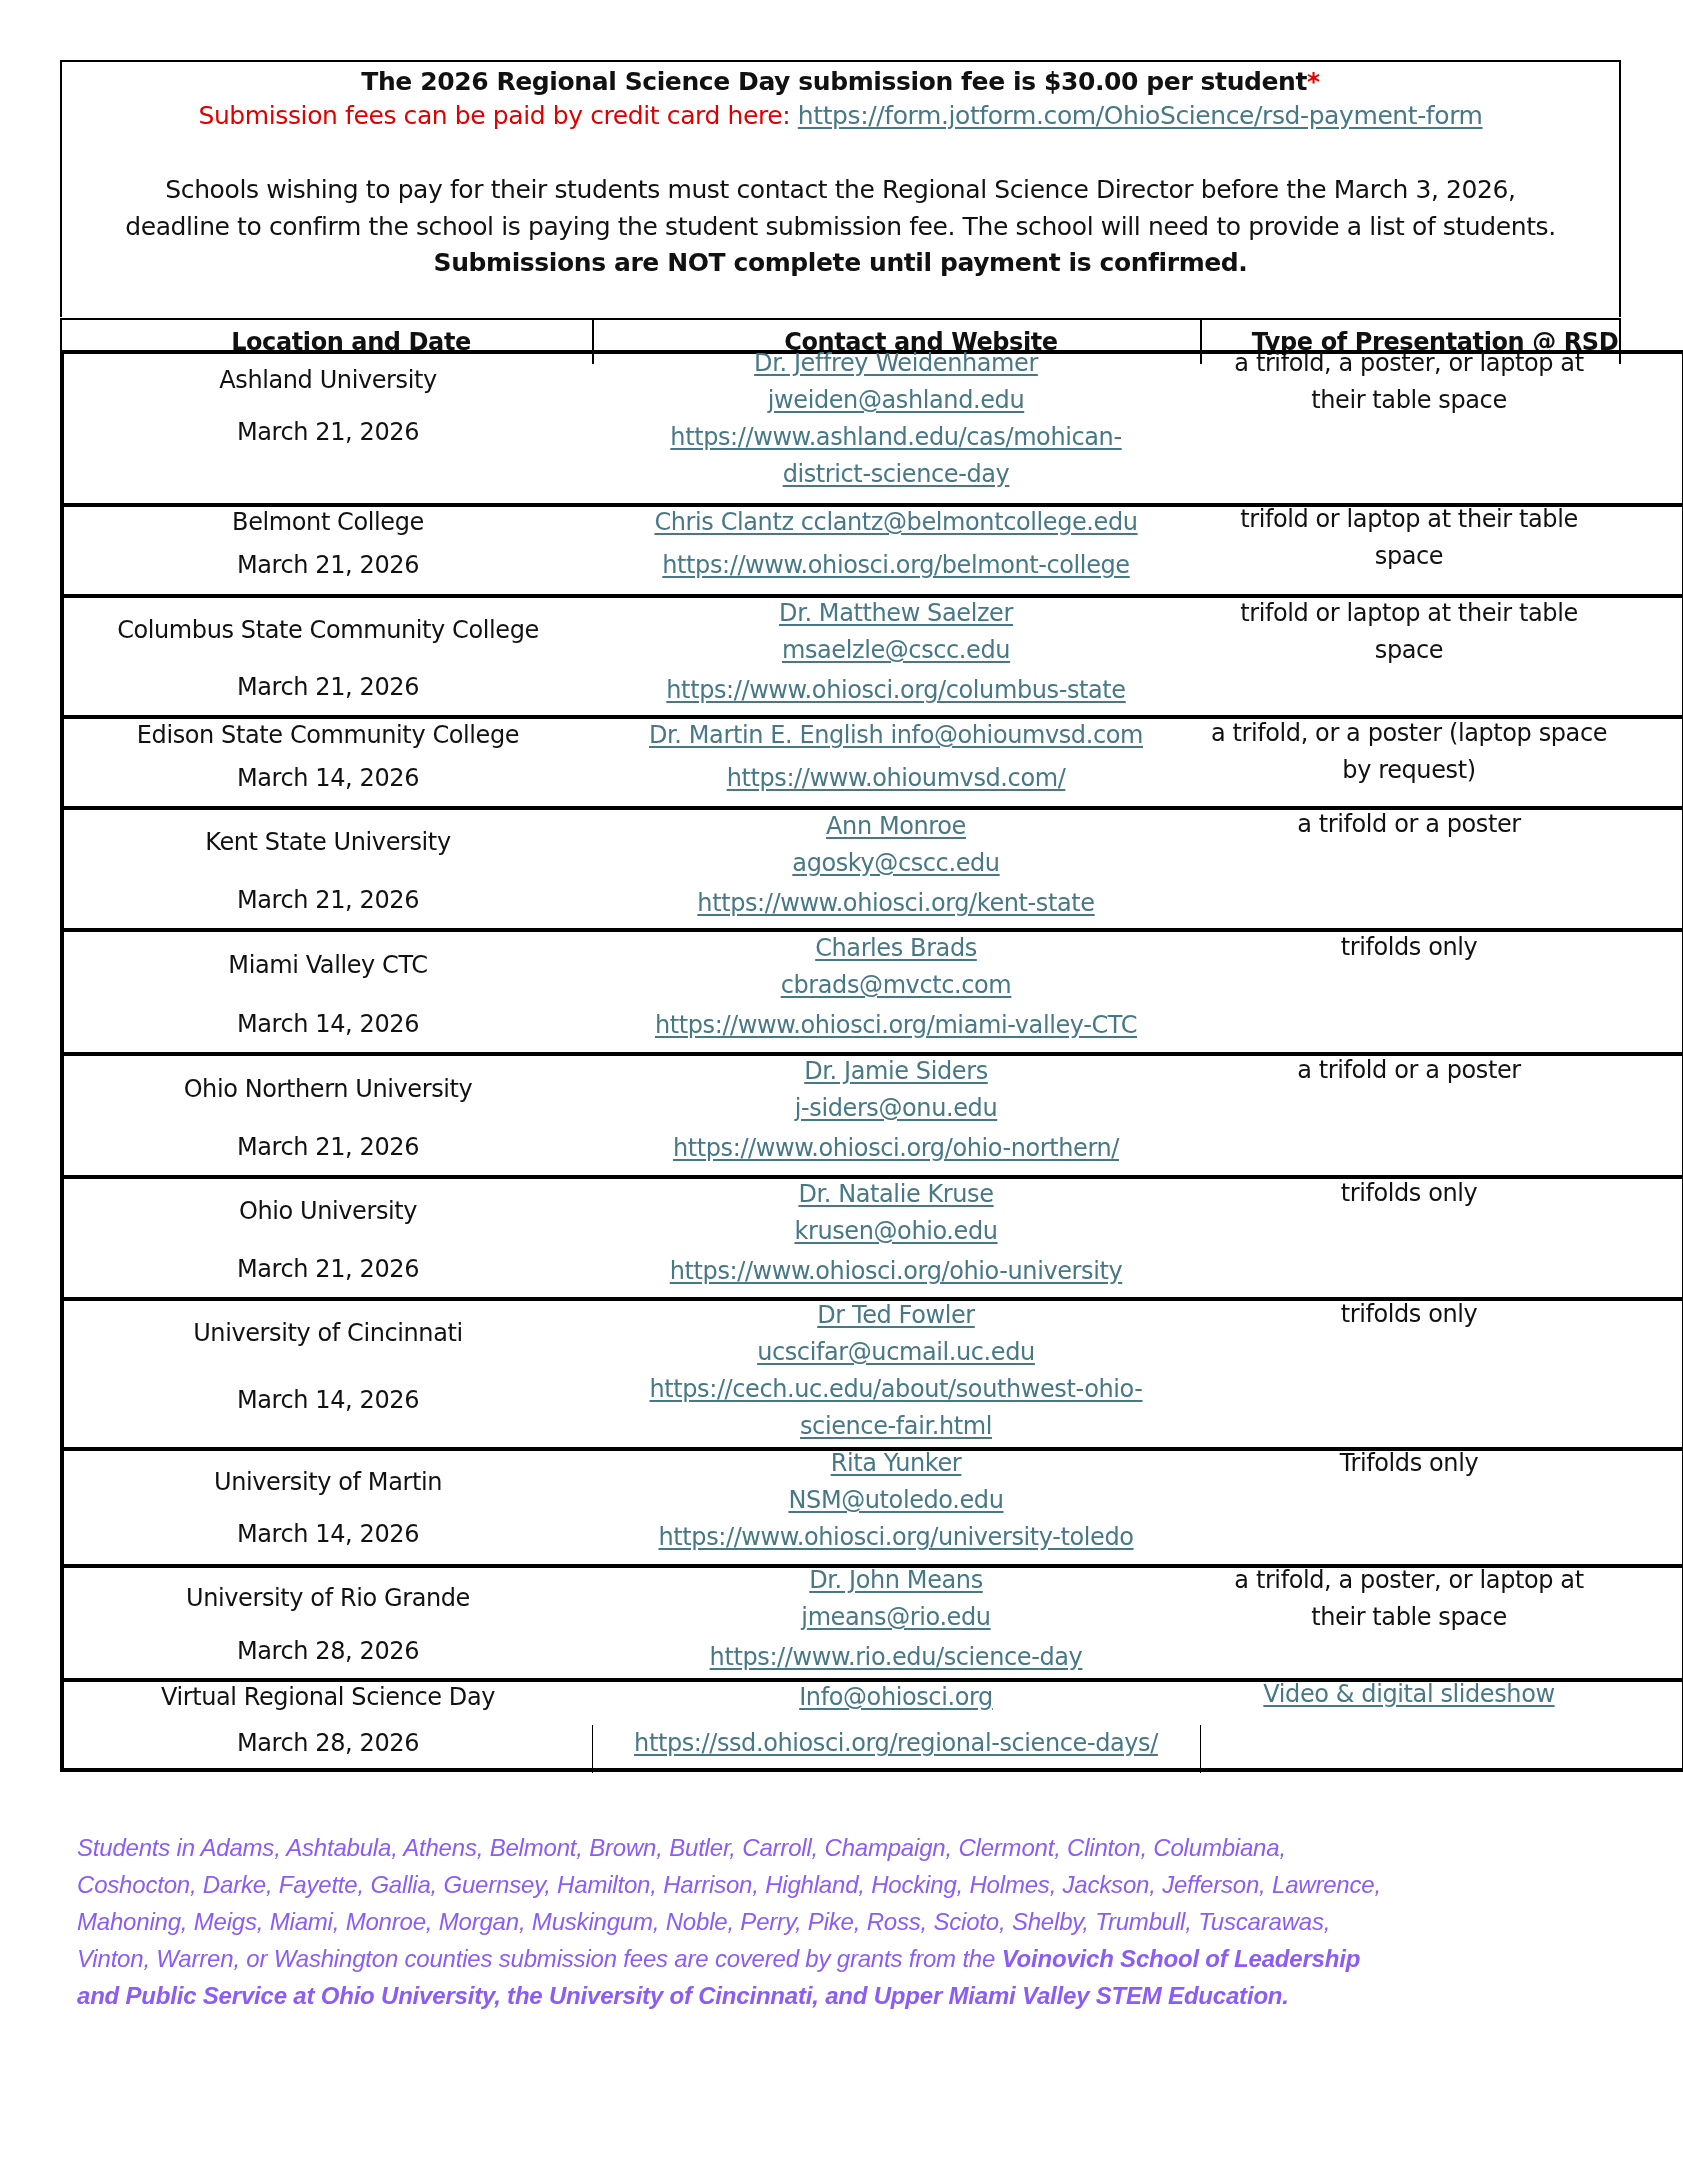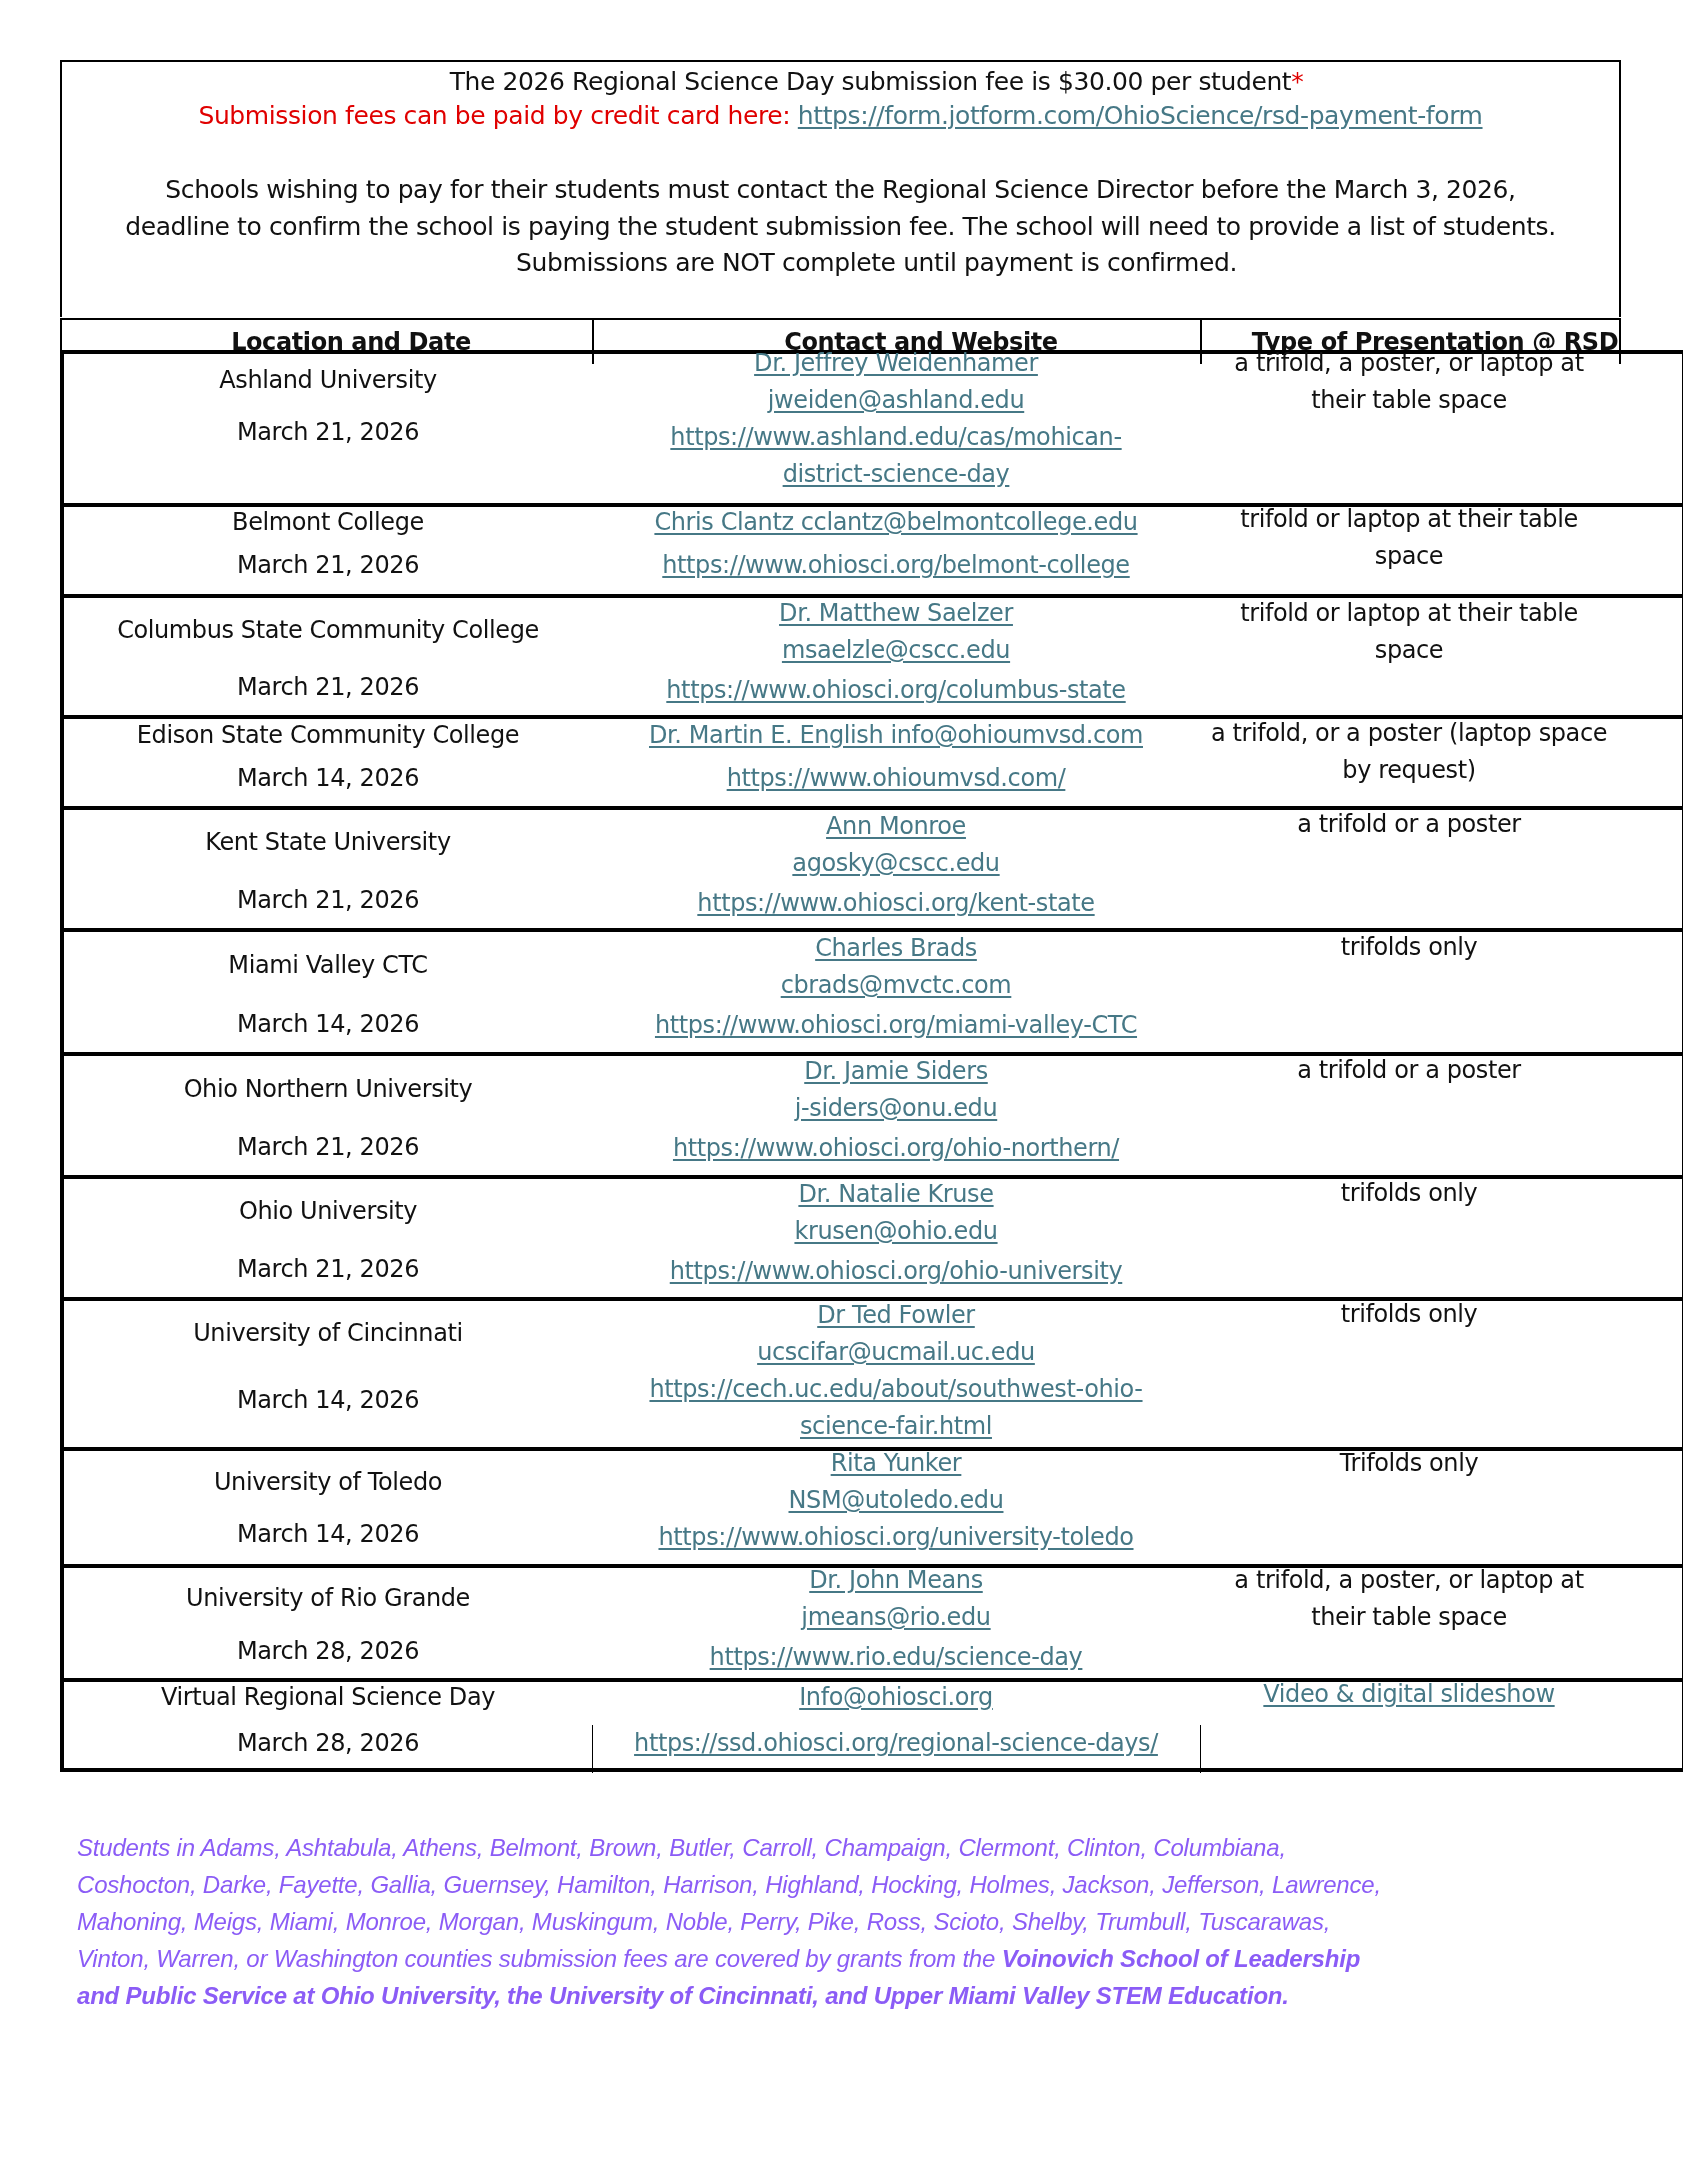--- a/index.html
+++ b/index.html
@@ -3,21 +3,21 @@
 <meta charset="utf-8">
 <style>
   html, body { margin: 0; padding: 0; background: #ffffff; }
   body { width: 1683px; height: 2178px; position: relative; overflow: hidden;
          font-family: "DejaVu Sans", sans-serif; color: #111; }
   .abs { position: absolute; }
   .intro-box { left: 60px; top: 60px; width: 1561px; height: 257px;
                border: 2px solid #000; border-bottom: none; box-sizing: border-box; }
   .intro-line { position: absolute; left: 0; width: 100%; text-align: center;
                 font-size: 25px; white-space: nowrap; letter-spacing: -0.4px; }
-  .bold { font-weight: normal; margin-left: 36px; }
+  .bold { font-weight: bold; }
   .red { color: #e00000; }
   .link { color: #467886; text-decoration: underline; text-underline-offset: 3px; }
   .header-row { left: 60px; top: 318px; width: 1561px; height: 46px;
                 border: 2px solid #000; border-bottom: none; box-sizing: border-box; }
   .hcell { position: absolute; top: 0; height: 100%; display: flex; align-items: center;
            justify-content: center; font-weight: bold; font-size: 24px; letter-spacing: -0.4px; padding-left: 24px; }
   .vdiv { position: absolute; background: #000; width: 2px; }
   .body-table { left: 60px; top: 350px; width: 1626px; height: 1422px;
                 border: 4px solid #000; box-sizing: border-box; }
   .row { position: absolute; left: 0; width: 100%; }
@@ -177,21 +177,21 @@
       <div class="link">https://cech.uc.edu/about/southwest-ohio-</div>
       <div class="link">science-fair.html</div>
     </div>
     <div class="cell c3" style="top:-4px;">
         <div class="wrap">trifolds only</div>
       </div>
   </div>
   <div class="row-sep" style="top:1093px;"></div>
 
   <div class="row" style="top:1097px; height:113px;">
-    <div class="cell c1" style="top:13px;">University of Toledo</div>
+    <div class="cell c1" style="top:13px;">University of Martin</div>
     <div class="cell c1" style="top:65px;">March 14, 2026</div>
     <div class="cell c2" style="top:-6px;">
       <div class="link">Rita Yunker</div>
       <div class="link">NSM@utoledo.edu</div>
       <div class="link">https://www.ohiosci.org/university-toledo</div>
     </div>
     <div class="cell c3" style="top:-6px;">
         <div class="wrap">Trifolds only</div>
       </div>
   </div>

